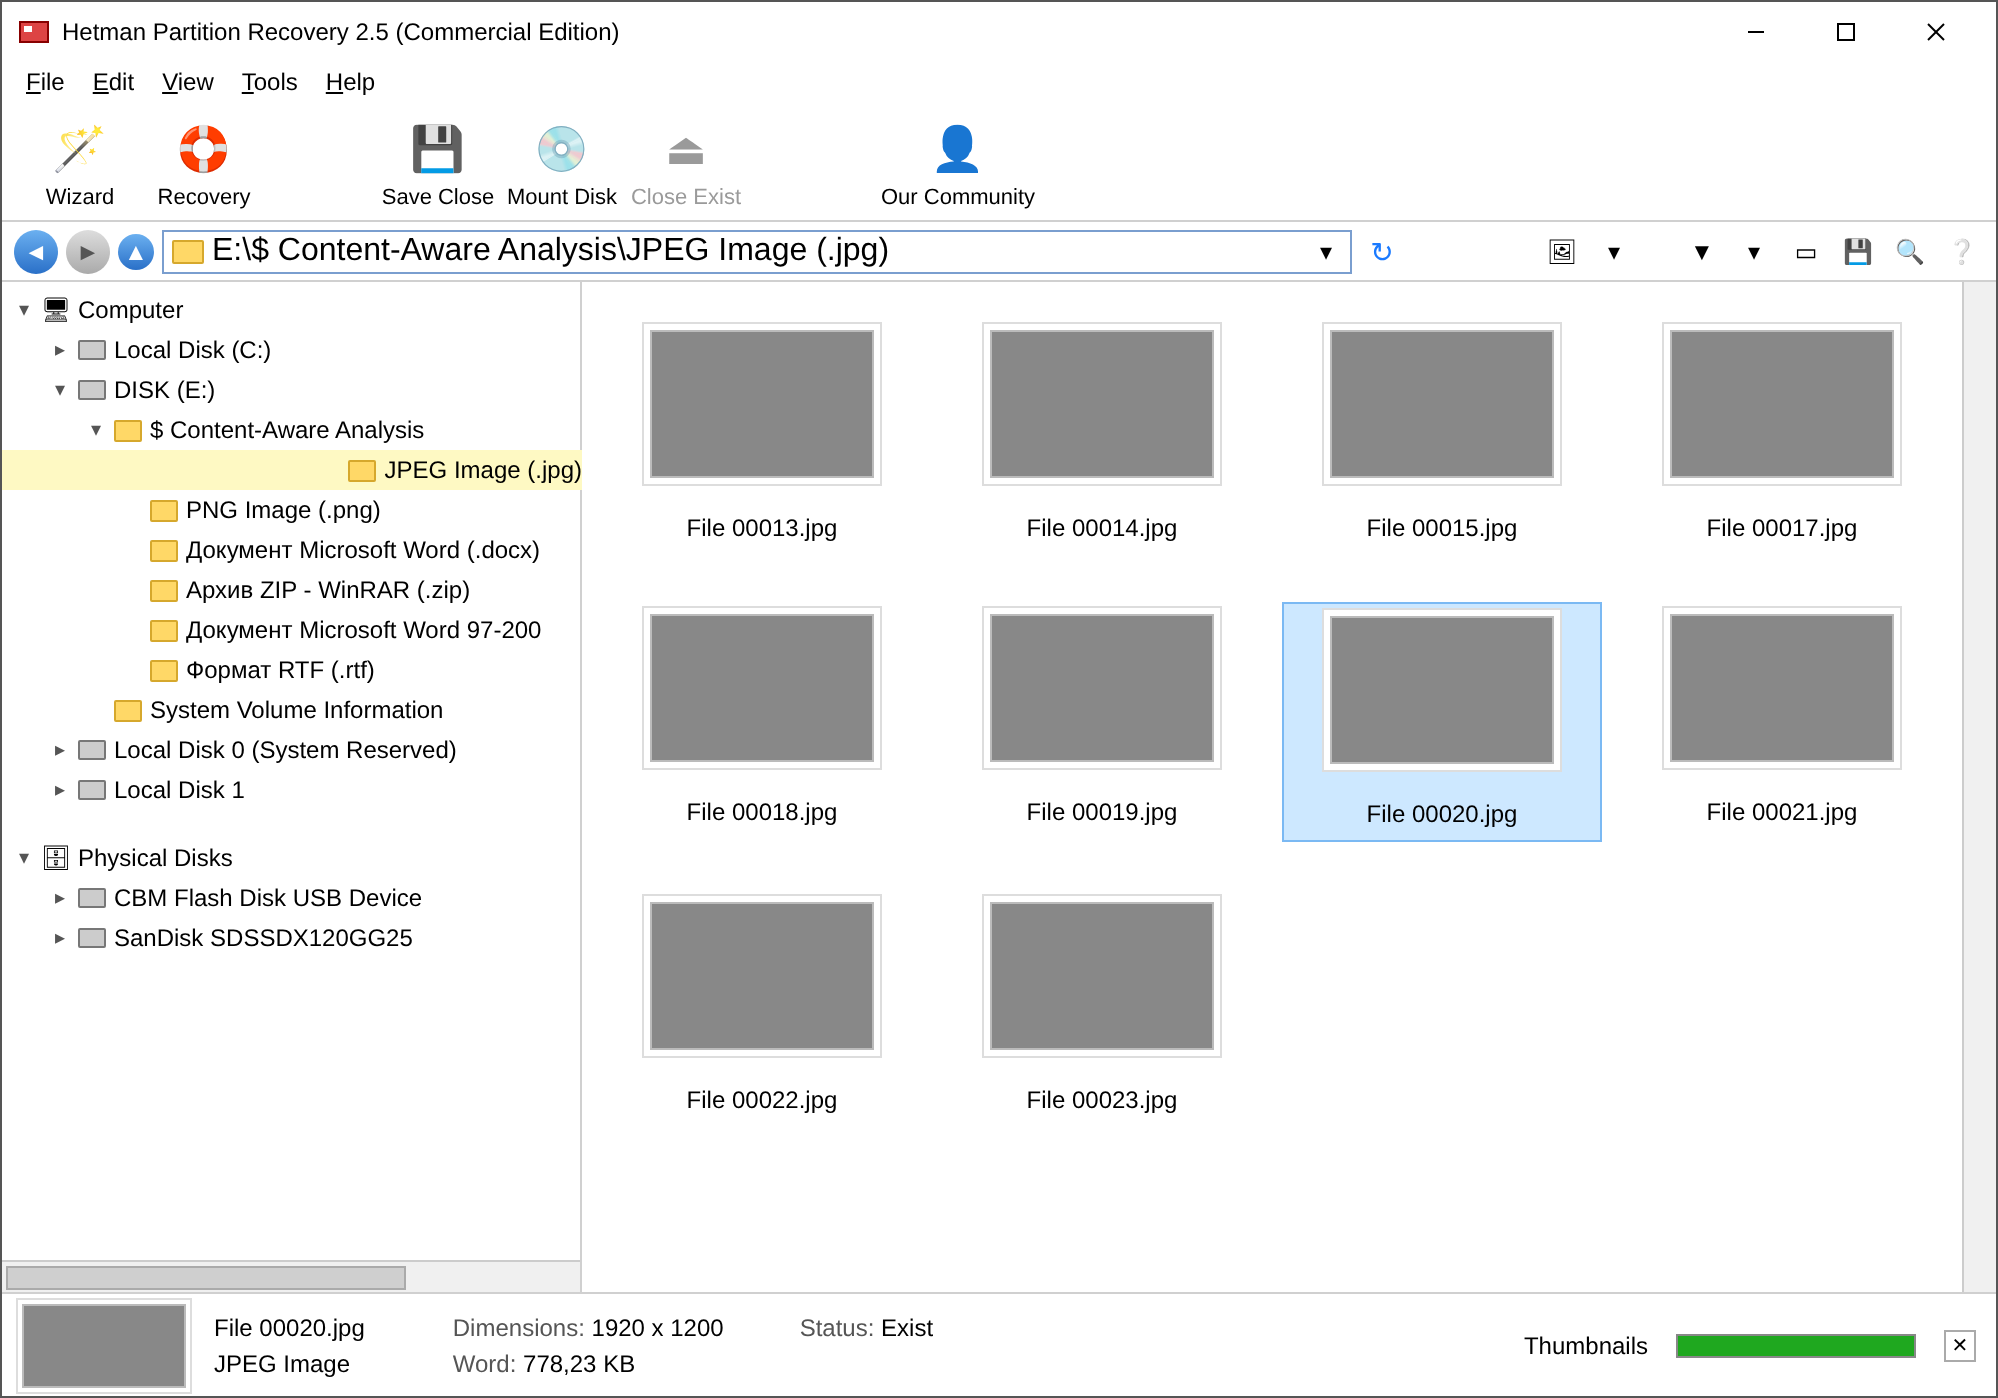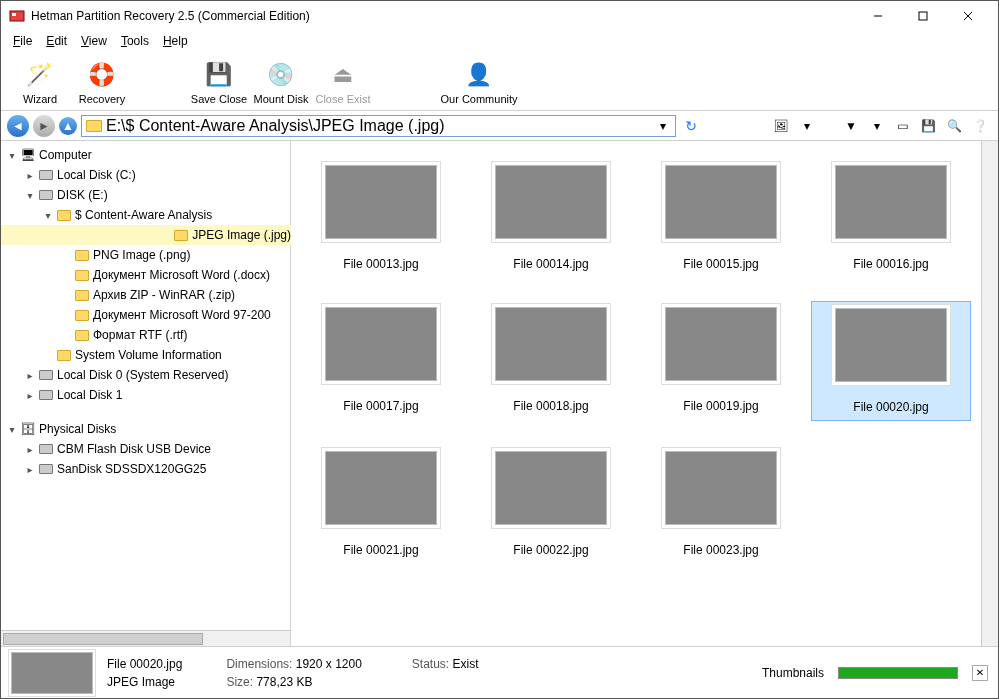--- a/index.html
+++ b/index.html
@@ -277,24 +277,20 @@
           </div>
           <div class="thumb-item">
             <div class="pic bg2"></div>
             <div class="fname">File 00014.jpg</div>
           </div>
           <div class="thumb-item">
             <div class="pic bg3"></div>
             <div class="fname">File 00015.jpg</div>
           </div>
           <div class="thumb-item">
-            <div class="pic bg4"></div>
-            <div class="fname">File 00016.jpg</div>
-          </div>
-          <div class="thumb-item">
             <div class="pic bg5"></div>
             <div class="fname">File 00017.jpg</div>
           </div>
           <div class="thumb-item">
             <div class="pic bg6"></div>
             <div class="fname">File 00018.jpg</div>
           </div>
           <div class="thumb-item">
             <div class="pic bg7"></div>
             <div class="fname">File 00019.jpg</div>
@@ -322,23 +318,23 @@
 </div>
 
 <div class="statusbar">
   <div class="preview bg8"></div>
   <div class="col">
     <span style="font-weight:normal">File 00020.jpg</span>
     <span>JPEG Image</span>
   </div>
   <div class="col" style="margin-left:30px">
     <span><span class="label">Dimensions:</span> <span>1920 x 1200</span></span>
-    <span><span class="label">Size:</span> <span>778,23 KB</span></span>
-  </div>
-  <div class="col" style="margin-left:36px">
+    <span><span class="label">Word:</span> <span>778,23 KB</span></span>
+  </div>
+  <div class="col" style="margin-left:24px">
     <span><span class="label">Status:</span> <span>Exist</span></span>
     <span>&nbsp;</span>
   </div>
   <div class="filler"></div>
   <span class="thumb-lbl">Thumbnails</span>
   <div class="progress">
       <div class="bar"></div>
     </div>
   <div class="xbtn">✕</div>
 </div>

